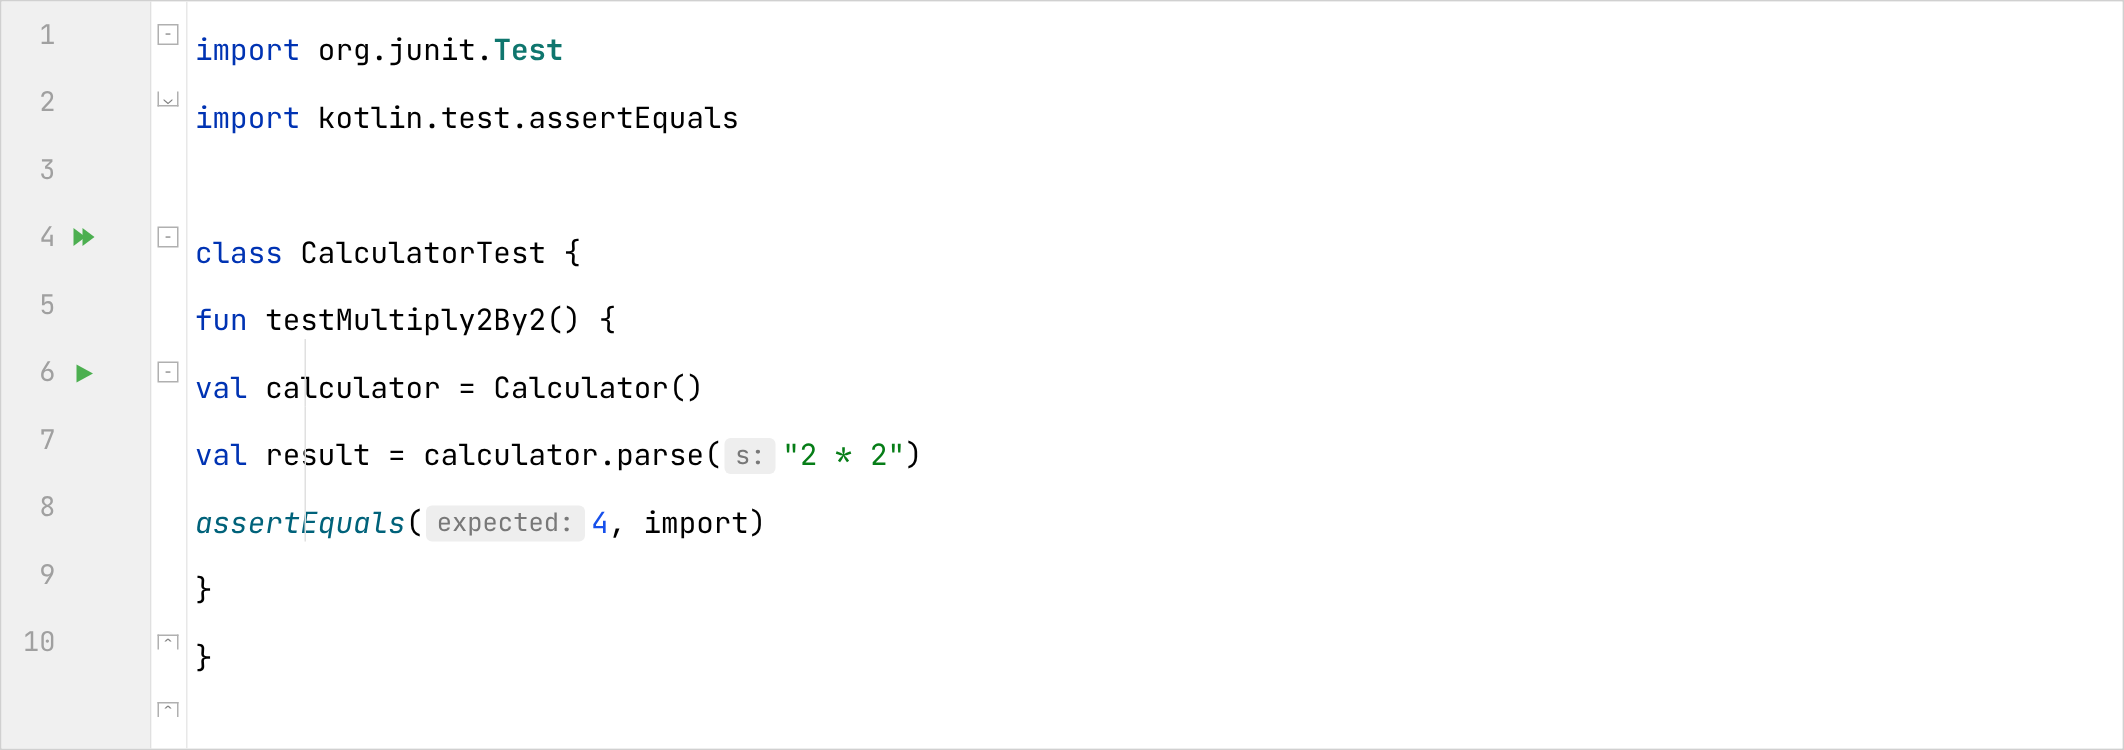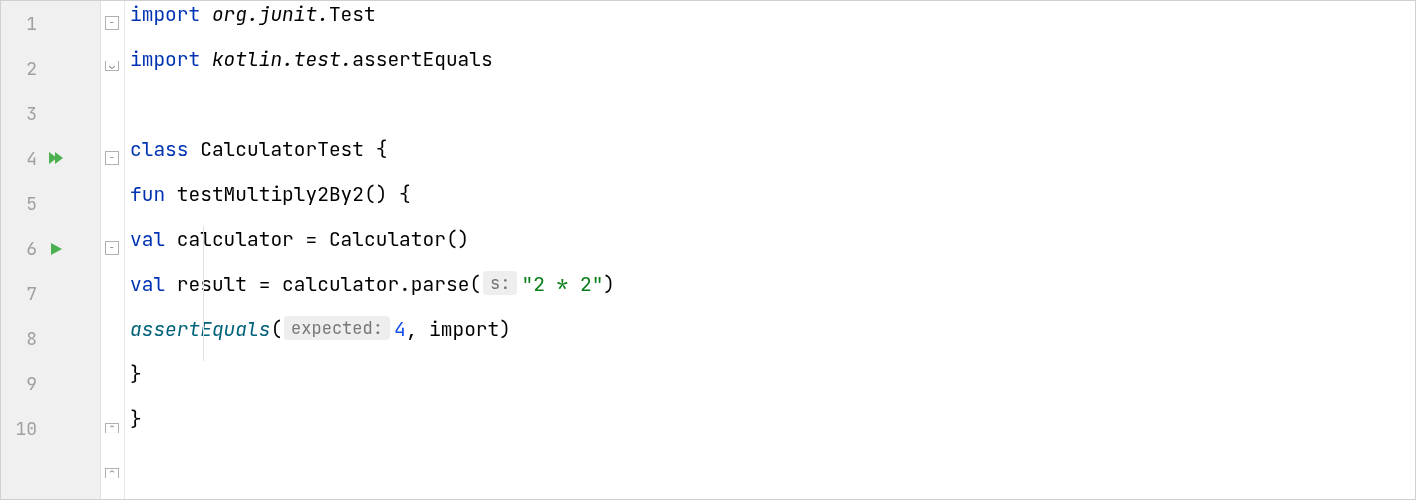--- a/index.html
+++ b/index.html
@@ -70,33 +70,33 @@
       font-size: 10px;
       color: #808080;
       line-height: 1;
     }
     .code-lines {
       padding-left: 24px;
     }
     .code-line {
       height: 45px;
       display: flex;
-      align-items: flex-start;
+      align-items: flex-end;
       white-space: pre;
       padding-left: 5px;
       position: relative;
     }
     .kw { color: #0033b3; }
     .annotation { color: #9e880d; }
     .fn-name { color: #000000; }
     .italic-fn { color: #00627a; font-style: italic; }
     .str { color: #067d17; }
     .num { color: #1750eb; }
-    .pkg { color: #000000; font-style: italic; }
-    .annot-ref { color: #000000; }
+    .pkg { color: #000000; }
+    .annot-ref { color: #0f766e; font-weight: bold; }
     .hint {
       background: #eeeeee;
       color: #787878;
       font-size: 17px;
       padding: 1px 7px;
       border-radius: 4px;
       margin: 0 4px 0 2px;
     }
     .indent-guide {
       position: absolute;

